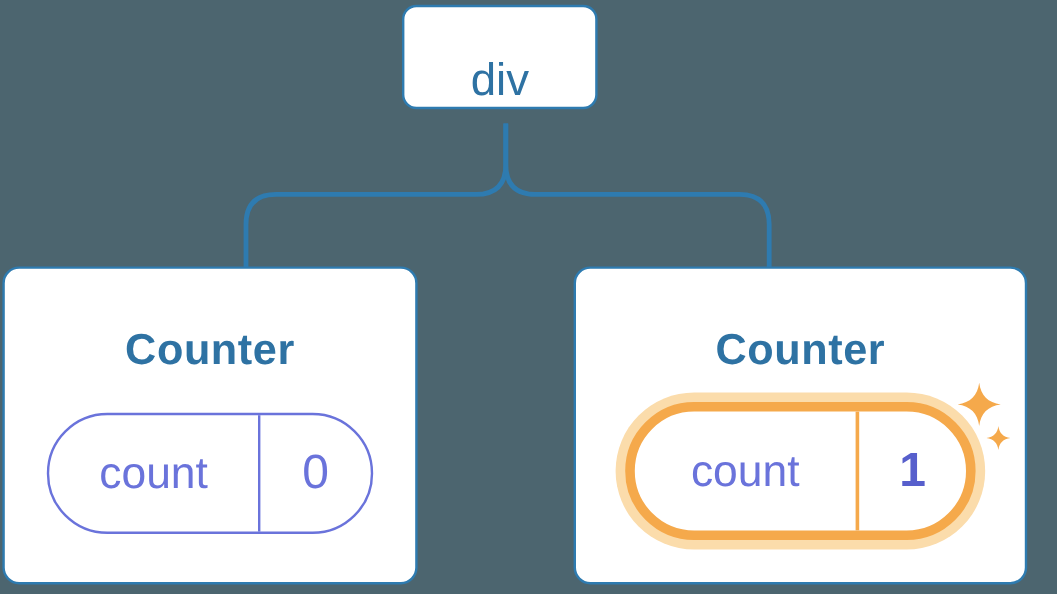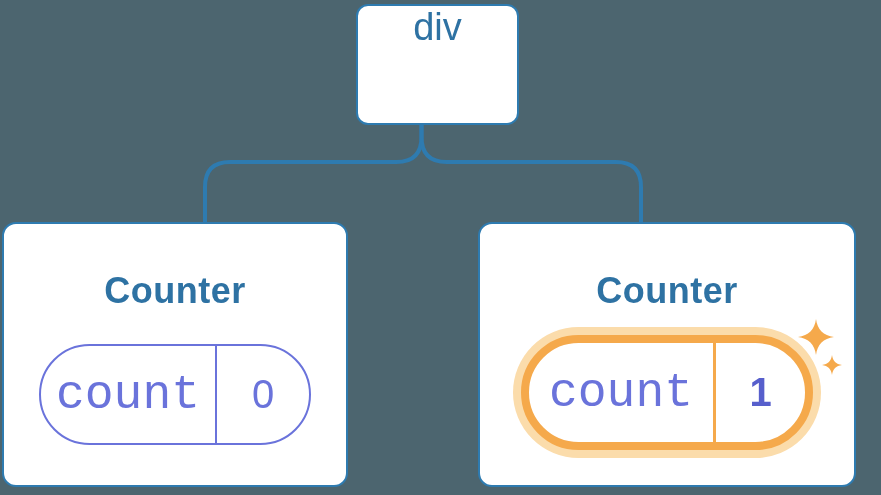--- a/index.html
+++ b/index.html
@@ -31,27 +31,27 @@
     width: 881px; height: 495px;
     pointer-events: none;
   }
   .connectors path {
     stroke: var(--line-blue);
     stroke-width: 4;
     fill: none;
   }
   .root-node {
     position: absolute;
-    left: 356px; top: 4px;
-    width: 163px; height: 121px;
+    left: 335px; top: 4px;
+    width: 163px; height: 87px;
     background: var(--card-bg);
     border: 2px solid var(--line-blue);
     border-radius: 12px;
     display: flex;
-    align-items: flex-start;
+    align-items: flex-end;
     justify-content: center;
     color: var(--text-blue);
     font-size: 38px;
     font-weight: 500;
   }
   .card {
     position: absolute;
     top: 222px;
     height: 265px;
     background: var(--card-bg);
@@ -93,22 +93,21 @@
     height: 115px;
     border: 8px solid var(--orange);
     border-radius: 58px;
     box-shadow: 0 0 0 8px var(--orange-glow);
   }
   .pill-key {
     flex: 1;
     display: flex;
     align-items: center;
     justify-content: center;
-    font-size: 48px;
-    font-family: Liberation Mono, monospace;
+    font-size: 37px;
   }
   .pill-value {
     display: flex;
     align-items: center;
     justify-content: center;
     font-size: 40px;
   }
   .pill.plain .pill-value {
     width: 94px;
     border-left: 2px solid var(--indigo);

